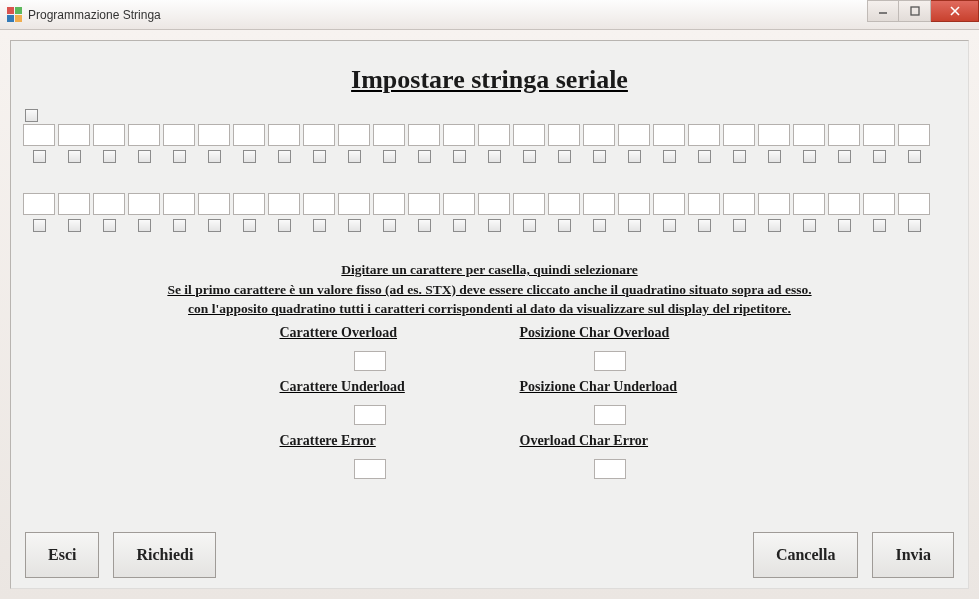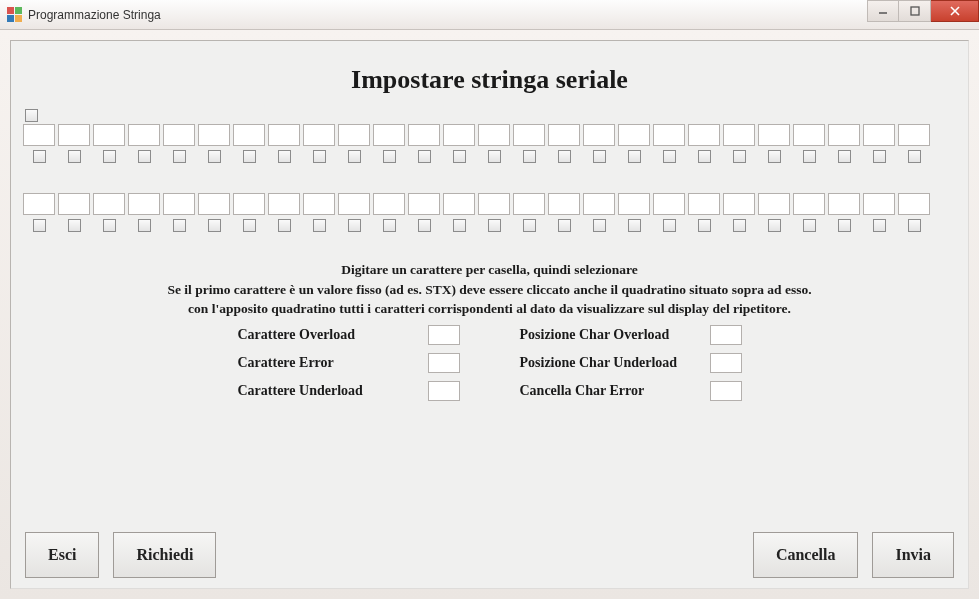--- a/index.html
+++ b/index.html
@@ -38,20 +38,21 @@
     display:flex; align-items:center; justify-content:center;
     font-size:11px; color:#555;
   }
   .winbtn.close { background: linear-gradient(#e06a5e,#c8412e); color:#fff; width:48px; border-color:#a0301f; }
   .winbtn+.winbtn { border-left:none; }
   .client {
     position:absolute;
     top:30px; left:0; right:0; bottom:0;
     background: linear-gradient(#f7f3f0,#ebe6e2);
     padding:10px;
+    text-decoration:underline;
   }
   .panel {
     width:100%; height:100%;
     background:#f0f0ef;
     border:1px solid #dedcda;
     border-top-color:#b8b4b0;
     border-left-color:#b8b4b0;
     position:relative;
     padding-top:16px;
   }
@@ -107,21 +108,21 @@
     margin:28px 20px 0;
     color:#1a1a1a;
   }
   .special {
     display:flex;
     justify-content:center;
     gap:60px;
     margin-top:6px;
   }
   .specol { display:flex; flex-direction:column; gap:8px; }
-  .specrow { display:flex; align-items:center; gap:10px; }
+  .specrow { display:flex; align-items:center; gap:10px;flex-direction:column; }
   .specrow label {
     font-family: Georgia, "Times New Roman", serif;
     font-weight:bold;
     font-size:14px;
     width:180px;
     color:#1a1a1a;
   }
   .specrow input {
     width:32px; height:20px;
     border:1px solid #b4b0ad;
@@ -406,39 +407,39 @@
     </div>
 
 
     <div class="special">
       <div class="specol" id="specLeft">
           <div class="specrow">
             <label>Carattere Overload</label>
             <input style="">
           </div>
           <div class="specrow">
+            <label>Carattere Underload</label>
+            <input style="">
+          </div>
+          <div class="specrow">
             <label>Carattere Error</label>
             <input style="">
           </div>
-          <div class="specrow">
-            <label>Carattere Underload</label>
-            <input style="">
-          </div>
         </div>
       <div class="specol" id="specRight">
           <div class="specrow">
             <label>Posizione Char Overload</label>
             <input style="">
           </div>
           <div class="specrow">
             <label>Posizione Char Underload</label>
             <input style="">
           </div>
           <div class="specrow">
-            <label>Cancella Char Error</label>
+            <label>Overload Char Error</label>
             <input style="">
           </div>
         </div>
     </div>
 
     <div class="buttons">
       <button class="btn">Esci</button>
       <div style="width:14px"></div>
       <button class="btn">Richiedi</button>
       <div class="spacer"></div>

